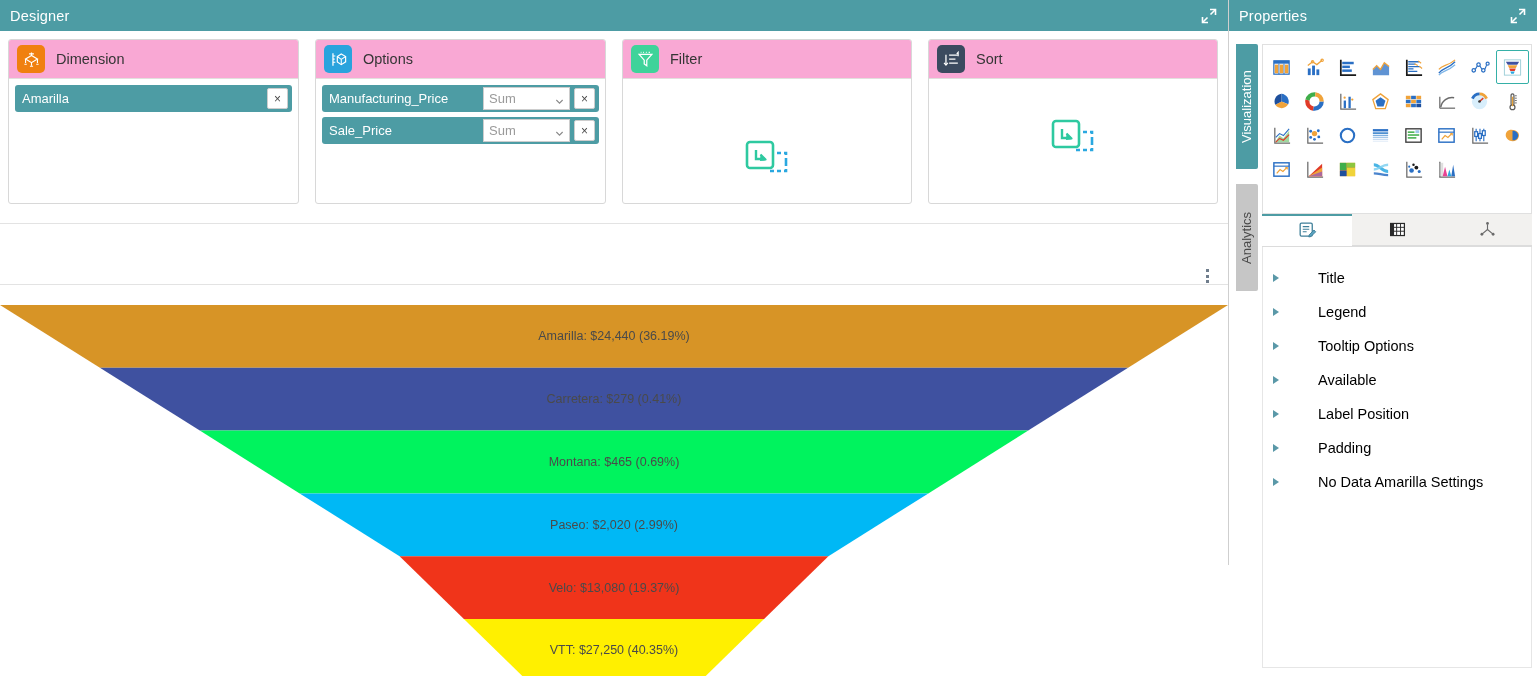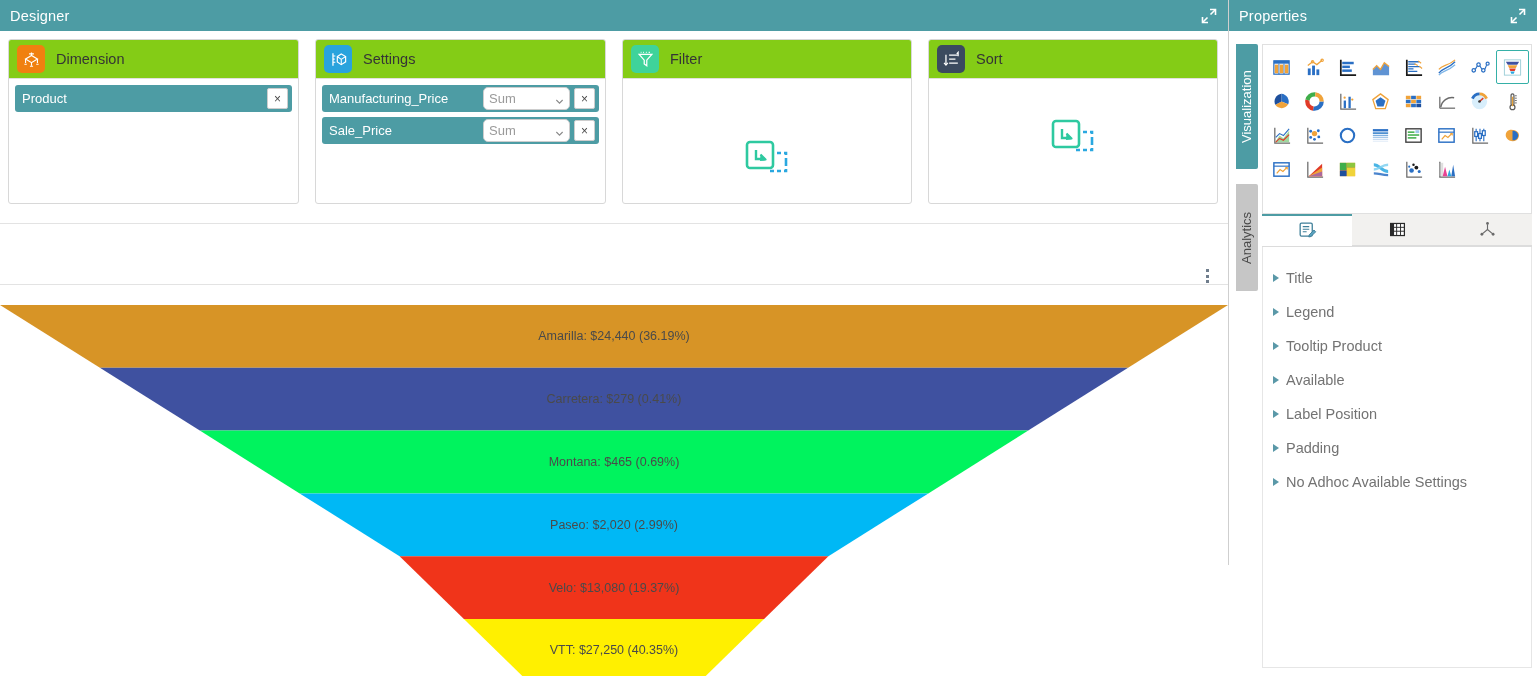--- a/index.html
+++ b/index.html
@@ -37,21 +37,21 @@
   .shelf {
     background: #ffffff; border: 1px solid #d8d8d8; border-radius: 3px;
     display: flex; flex-direction: column; overflow: hidden;
   }
   .shelf.dim { width: 291px; }
   .shelf.mea { width: 291px; }
   .shelf.fil { width: 290px; gap: 42px; }
   .shelf.sor { width: 290px; justify-content: flex-end; }
 
   .shelf-head {
-    height: 39px; background: #84cc16; border-bottom: 1px solid #e2e0dd;
+    height: 39px; background: #f9a8d4; border-bottom: 1px solid #e2e0dd;
     display: flex; align-items: center; padding: 0 8px; gap: 11px;
   }
   .shelf-badge {
     width: 28px; height: 28px; border-radius: 5px;
     display: flex; align-items: center; justify-content: center;
     flex: 0 0 28px;
   }
   .badge-dim { background: #f08010; }
   .badge-mea { background: #29a3dd; }
   .badge-fil { background: #3fd39a; }
@@ -70,21 +70,21 @@
     flex: 1; white-space: nowrap; overflow: hidden;
   }
   .pill-x {
     width: 21px; height: 21px; background: #ffffff; border: 1px solid #cdcdcd;
     border-radius: 2px; margin-right: 4px; flex: 0 0 21px;
     display: flex; align-items: center; justify-content: center;
     font-size: 12px; color: #4a4a4a; cursor: pointer; line-height: 1;
   }
   .pill-sel {
     width: 87px; height: 23px; background: #ffffff; border: 1px solid #cdcdcd;
-    border-radius: 5px; margin-right: 4px; flex: 0 0 87px;
+    border-radius: 0; margin-right: 4px; flex: 0 0 87px;
     display: flex; align-items: center; padding: 0 5px;
     font-size: 13px; color: #9a9a9a; cursor: pointer; gap: 32px;
   }
   .pill-sel span.v { flex: 1; }
   .chev { width: 9px; height: 9px; }
 
   .drop-zone {
     position: absolute; left: 0; right: 0; top: 0; bottom: 0;
     display: flex; align-items: center; justify-content: center;
   }
@@ -155,21 +155,21 @@
     padding: 14px 0 0 10px; overflow: hidden;
   }
   .prop-item {
     display: flex; align-items: center; gap: 7px;
     height: 34px; cursor: pointer;
   }
   .prop-item .tri {
     width: 0; height: 0; border-left: 6px solid #5a98a8;
     border-top: 4.5px solid transparent; border-bottom: 4.5px solid transparent;
   }
-  .prop-item .lbl { font-size: 14.5px; color: #737373; }
+  .prop-item .lbl { font-size: 14.5px; color: #000000; margin-left: 32px; }
 </style>
 </head>
 <body>
 
 <div class="app">
 
   <section class="designer-panel">
 
     <div class="panel-header">
       <span class="ttl">Designer</span>
@@ -192,37 +192,37 @@
               <path d="M12 3 L12 7 M9 5 L15 5" stroke="#fff" stroke-width="1.5" fill="none"></path>
               <path d="M12 7 L4.5 11.5 L12 16 L19.5 11.5 Z" fill="none" stroke="#fff" stroke-width="1.5"></path>
               <path d="M4.5 11.5 L4.5 16.5 M19.5 11.5 L19.5 16.5 M12 16 L12 20" stroke="#fff" stroke-width="1.4"></path>
               <path d="M3 18 L6 18 M18 18 L21 18 M10 20.5 L14 20.5" stroke="#fff" stroke-width="1.4"></path>
             </svg>
           </span>
           <span class="shelf-title">Dimension</span>
         </div>
         <div class="shelf-body">
           <div class="pill">
-            <span class="pill-label">Product</span>
+            <span class="pill-label">Amarilla</span>
             <span class="pill-x">×</span>
           </div>
         </div>
       </div>
 
       <div class="shelf mea">
         <div class="shelf-head">
           <span class="shelf-badge badge-mea">
             <svg viewBox="0 0 24 24" width="19" height="19" aria-hidden="true">
               <path d="M5 4 L5 20" stroke="#fff" stroke-width="1.6"></path>
               <path d="M5 7.5 L8 7.5 M5 11.5 L7.2 11.5 M5 15.5 L8 15.5" stroke="#fff" stroke-width="1.4"></path>
               <path d="M15.5 5 L21 8.2 L21 15 L15.5 18.5 L10.5 15 L10.5 8.2 Z" fill="none" stroke="#fff" stroke-width="1.5"></path>
               <path d="M15.5 11.8 L21 8.2 M15.5 11.8 L10.5 8.2 M15.5 11.8 L15.5 18.5" stroke="#fff" stroke-width="1.3"></path>
             </svg>
           </span>
-          <span class="shelf-title">Settings</span>
+          <span class="shelf-title">Options</span>
         </div>
         <div class="shelf-body">
 
           <div class="pill">
             <span class="pill-label">Manufacturing_Price</span>
             <span class="pill-sel">
               <span class="v">Sum</span>
               <span class="chev">
                 <svg viewBox="0 0 10 10" width="9" height="9" aria-hidden="true">
                   <path d="M1.5 3.3 L5 6.8 L8.5 3.3" fill="none" stroke="#8b8b8b" stroke-width="1.3"></path>
@@ -632,36 +632,36 @@
           <div class="prop-item">
             <span class="tri"></span>
             <span class="lbl">Title</span>
           </div>
           <div class="prop-item">
             <span class="tri"></span>
             <span class="lbl">Legend</span>
           </div>
           <div class="prop-item">
             <span class="tri"></span>
-            <span class="lbl">Tooltip Product</span>
+            <span class="lbl">Tooltip Options</span>
           </div>
           <div class="prop-item">
             <span class="tri"></span>
             <span class="lbl">Available</span>
           </div>
           <div class="prop-item">
             <span class="tri"></span>
             <span class="lbl">Label Position</span>
           </div>
           <div class="prop-item">
             <span class="tri"></span>
             <span class="lbl">Padding</span>
           </div>
           <div class="prop-item">
             <span class="tri"></span>
-            <span class="lbl">No Adhoc Available Settings</span>
+            <span class="lbl">No Data Amarilla Settings</span>
           </div>
         </div>
 
     </div>
   </section>
 
 </div>
 
 </body></html>

